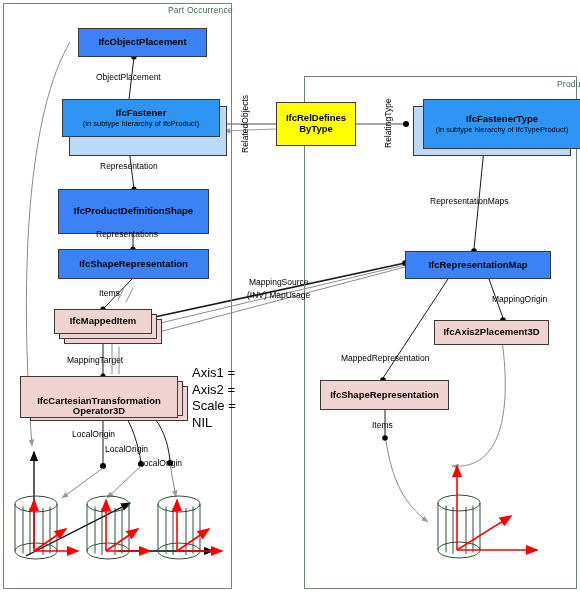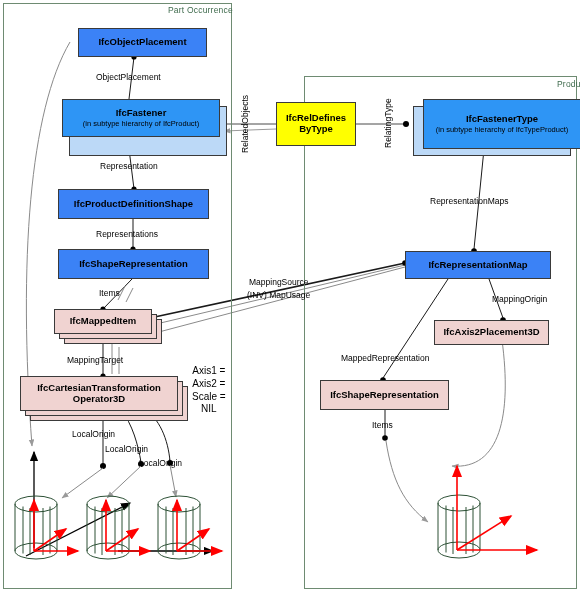--- a/index.html
+++ b/index.html
@@ -80,26 +80,25 @@
     font-family: "Liberation Sans", sans-serif;
     z-index: 8;
     background: transparent;
   }
   .edge-label.vert {
     transform-origin: left top;
     transform: rotate(-90deg);
   }
   .attr-list {
     position: absolute;
-    font-size: 10px;
+    font-size: 13px;
     color: #000;
     line-height: 1.28;
     z-index: 8;
     white-space: nowrap;
-    text-align: center;
   }
 </style>
 </head>
 <body>
 
 <div id="root">
 
   <svg id="svg-layer" viewBox="0 0 580 600" xmlns="http://www.w3.org/2000/svg">
     <defs>
       <marker id="arrowRed" markerWidth="9" markerHeight="9" refX="7" refY="3.2" orient="auto" markerUnits="strokeWidth">
@@ -276,37 +275,37 @@
   <div class="node red" style="left:78px; top:28px; width:129px; height:29px;">
     <span class="title">IfcObjectPlacement</span>
   </div>
 
   <div class="shadow-box shadow-blue" style="left:69px; top:106px; width:158px; height:50px;"></div>
   <div class="node blue" style="left:62px; top:99px; width:158px; height:38px;">
     <span class="title">IfcFastener</span>
     <span class="sub">(in subtype hierarchy of IfcProduct)</span>
   </div>
 
-  <div class="node red" style="left:58px; top:189px; width:151px; height:30px;">
+  <div class="node red" style="left:58px; top:189px; width:151px; height:45px;">
     <span class="title">IfcProductDefinitionShape</span>
   </div>
 
   <div class="node red" style="left:58px; top:249px; width:151px; height:30px;">
     <span class="title">IfcShapeRepresentation</span>
   </div>
 
   <div class="shadow-box shadow-pink" style="left:64px; top:319px; width:98px; height:25px;"></div>
   <div class="shadow-box shadow-pink" style="left:59px; top:314px; width:98px; height:25px;"></div>
   <div class="node pink" style="left:54px; top:309px; width:98px; height:25px;">
     <span class="title">IfcMappedItem</span>
   </div>
 
   <div class="shadow-box shadow-pink" style="left:30px; top:386px; width:158px; height:35px;"></div>
   <div class="shadow-box shadow-pink" style="left:25px; top:381px; width:158px; height:35px;"></div>
-  <div class="node pink" style="left:20px; top:376px; width:158px; height:35px;">
+  <div class="node pink" style="left:20px; top:376px; width:158px; height:42px;justify-content:flex-end;">
     <span class="title">IfcCartesianTransformation</span>
     <span class="title">Operator3D</span>
   </div>
 
   <div class="node yellow" style="left:276px; top:102px; width:80px; height:44px;">
     <span class="title">IfcRelDefines</span>
     <span class="title">ByType</span>
   </div>
 
   <div class="shadow-box shadow-blue" style="left:413px; top:106px; width:158px; height:50px;"></div>

